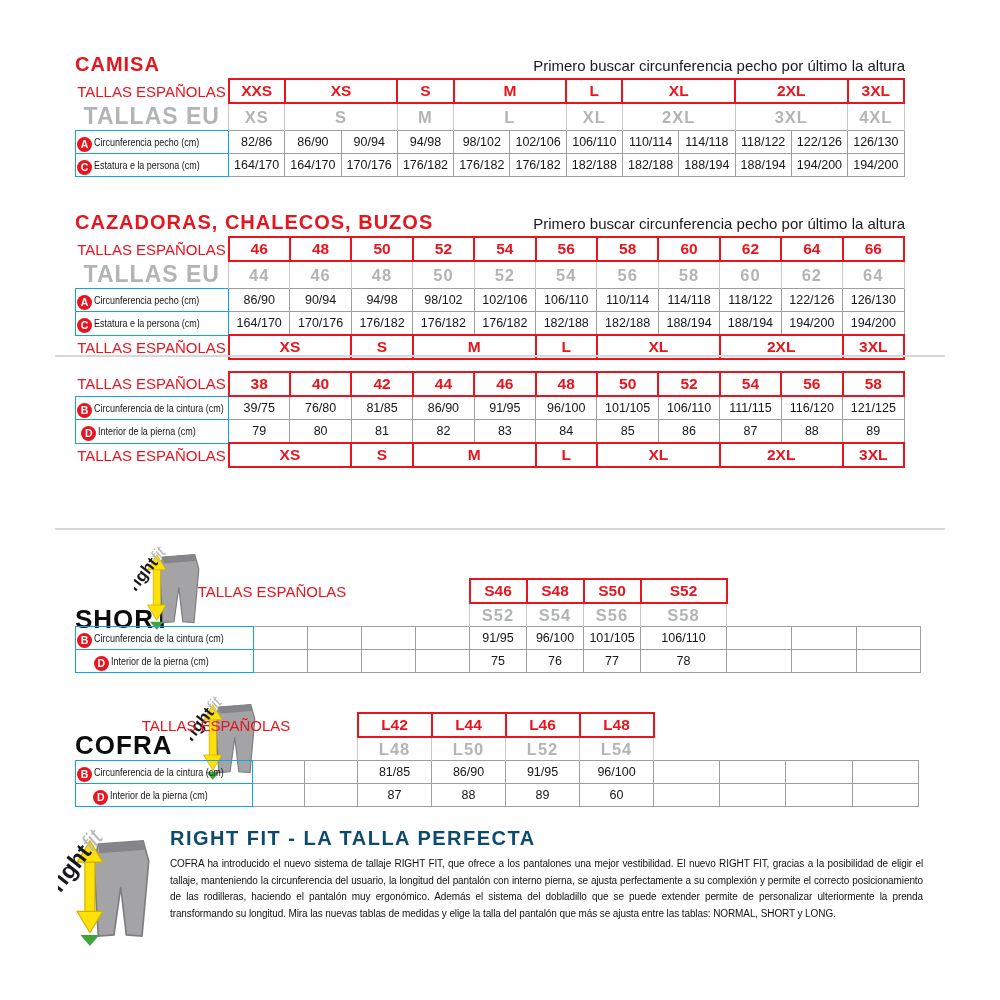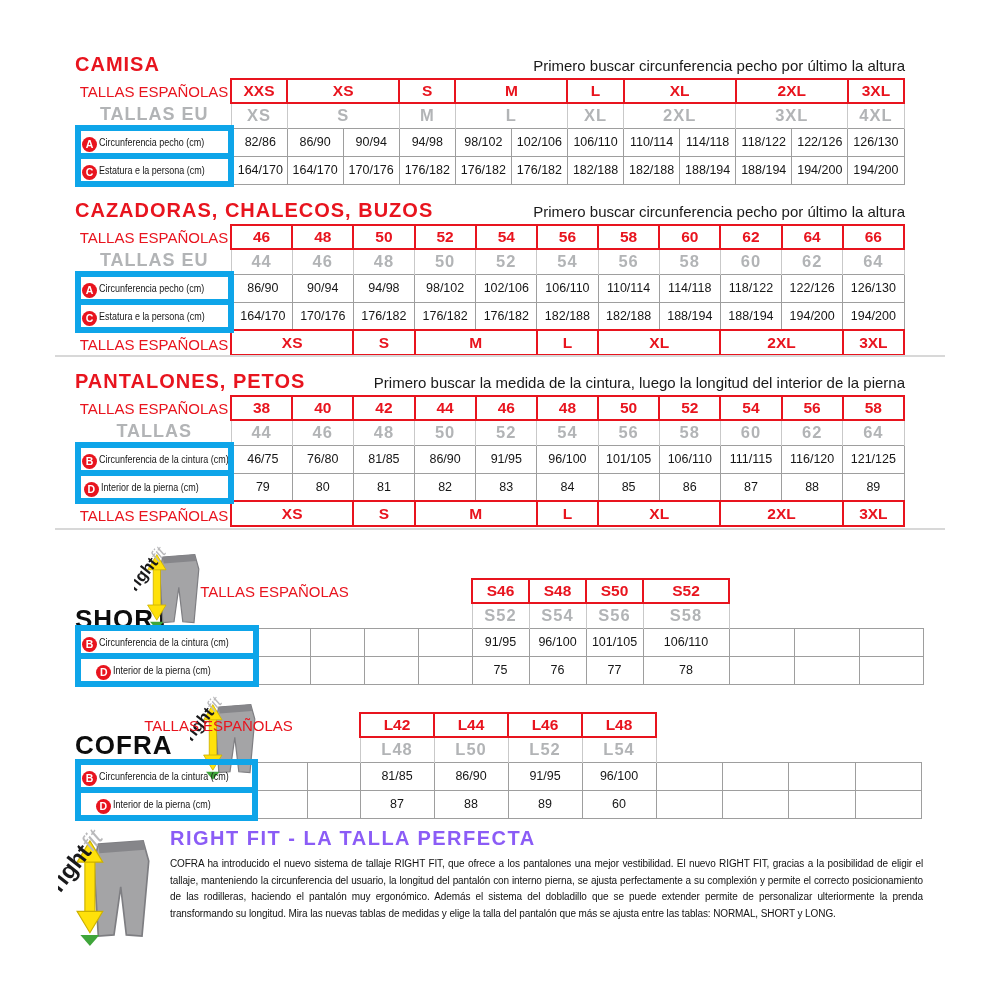--- a/index.html
+++ b/index.html
@@ -5,35 +5,35 @@
   html,body{margin:0;padding:0;background:#ffffff;}
   #page{position:relative;width:1000px;height:1000px;background:#fff;overflow:hidden;
         font-family:"Liberation Sans", sans-serif;color:#111;}
   .sec{position:absolute;left:75px;}
   .sec-head{display:flex;justify-content:space-between;align-items:flex-end;width:830px;margin:0 0 4px 0;}
   .sec-title{margin:0;color:#e8141e;font-size:20px;font-weight:800;letter-spacing:1px;line-height:1;}
   .note{font-size:15px;color:#1a1a1a;line-height:1.1;}
   table.stable{border-collapse:collapse;table-layout:fixed;}
   .stable td{height:22px;text-align:center;vertical-align:middle;padding:0;overflow:hidden;}
   .hlabel{text-align:right;padding-right:7px;color:#e8141e;font-weight:400;font-size:15px;white-space:nowrap;}
-  .glabel{text-align:left;color:#b2b4b6;font-weight:800;font-size:18px;letter-spacing:1px;white-space:nowrap;}
+  .glabel{text-align:left;color:#b2b4b6;font-weight:800;font-size:23px;letter-spacing:1px;white-space:nowrap;}
   .hcell{border:2px solid #e8141e;color:#e8141e;font-weight:800;font-size:15.5px;}
   .gcell{border-left:1px solid #c9c9c9;border-right:1px solid #c9c9c9;color:#b2b4b6;font-weight:800;
          font-size:16.5px;letter-spacing:1px;}
   .dcell{border:1px solid #9e9e9e;font-size:12.5px;color:#161616;}
-  .rlabel{border:6px solid #0ea5e9;text-align:left;white-space:nowrap;padding-left:3px;}
+  .rlabel{border:1px solid #0ea5e9;text-align:left;white-space:nowrap;padding-left:3px;}
   .rlabel .txt{display:inline-block;transform:scaleX(.78);transform-origin:0 50%;font-size:11.5px;color:#161616;}
   .badge{display:inline-block;width:15px;height:15px;border-radius:50%;background:#e8141e;color:#fff;
          font-weight:800;font-size:10.5px;line-height:15px;text-align:center;margin:0 2px 0 1px;vertical-align:-2px;}
   .nob{border:none;}
   .divider{position:absolute;left:55px;width:890px;height:2px;background:#d8d8d8;}
   .fit-word{position:absolute;font-size:26px;font-weight:800;letter-spacing:1px;color:#0d0d0d;line-height:1;}
   .rf-logo{position:absolute;}
   .rf-logo svg{display:block;}
-  .rf-title{position:absolute;margin:0;font-size:20px;font-weight:800;letter-spacing:1.5px;color:#8b5cf6;line-height:1;}
+  .rf-title{position:absolute;margin:0;font-size:20px;font-weight:800;letter-spacing:1.5px;color:#0c4a6e;line-height:1;}
   .rf-body{position:absolute;font-size:10px;line-height:16.5px;text-align:justify;color:#121212;letter-spacing:-0.1px;}
   svg text{font-family:"Liberation Sans", sans-serif;}
 </style>
 </head>
 <body>
 
 <div id="page">
 
   <div class="sec" style="top:54px">
     <div class="sec-head">
@@ -114,21 +114,21 @@
             <td class="dcell">182/188</td>
             <td class="dcell">188/194</td>
             <td class="dcell">188/194</td>
             <td class="dcell">194/200</td>
             <td class="dcell">194/200</td>
           </tr>
         </tbody>
     </table>
   </div>
 
-  <div class="sec" style="top:200px">
+  <div class="sec" style="top:212px">
     <div class="sec-head">
       <h2 class="sec-title">CAZADORAS, CHALECOS, BUZOS</h2>
       <div class="note">Primero buscar circunferencia pecho por último la altura</div>
     </div>
     <table class="stable" style="width:830px">
       <colgroup>
           <col style="width:153px">
           <col>
           <col>
           <col>
@@ -219,24 +219,20 @@
             <td class="hcell" colspan="2">2XL</td>
             <td class="hcell">3XL</td>
           </tr>
       </tbody>
     </table>
   </div>
 
   <div class="divider" style="top:355px"></div>
 
   <div class="sec" style="top:371px">
-    <div class="sec-head">
-      <h2 class="sec-title">PANTALONES, PETOS</h2>
-      <div class="note">Primero buscar la medida de la cintura, luego la longitud del interior de la pierna</div>
-    </div>
     <table class="stable" style="width:830px">
       <colgroup>
           <col style="width:153px">
           <col>
           <col>
           <col>
           <col>
           <col>
           <col>
           <col>
@@ -254,42 +250,27 @@
             <td class="hcell">42</td>
             <td class="hcell">44</td>
             <td class="hcell">46</td>
             <td class="hcell">48</td>
             <td class="hcell">50</td>
             <td class="hcell">52</td>
             <td class="hcell">54</td>
             <td class="hcell">56</td>
             <td class="hcell">58</td>
           </tr>
-        <tr>
-          <td class="glabel">TALLAS</td>
-
-        <td class="gcell">44</td>
-            <td class="gcell">46</td>
-            <td class="gcell">48</td>
-            <td class="gcell">50</td>
-            <td class="gcell">52</td>
-            <td class="gcell">54</td>
-            <td class="gcell">56</td>
-            <td class="gcell">58</td>
-            <td class="gcell">60</td>
-            <td class="gcell">62</td>
-            <td class="gcell">64</td>
-          </tr>
       </tbody>
       <tbody>
 
           <tr>
             <td class="rlabel"><span class="badge">B</span><span class="txt">Circunferencia de la cintura (cm)</span></td>
 
-          <td class="dcell">46/75</td>
+          <td class="dcell">39/75</td>
             <td class="dcell">76/80</td>
             <td class="dcell">81/85</td>
             <td class="dcell">86/90</td>
             <td class="dcell">91/95</td>
             <td class="dcell">96/100</td>
             <td class="dcell">101/105</td>
             <td class="dcell">106/110</td>
             <td class="dcell">111/115</td>
             <td class="dcell">116/120</td>
             <td class="dcell">121/125</td>

